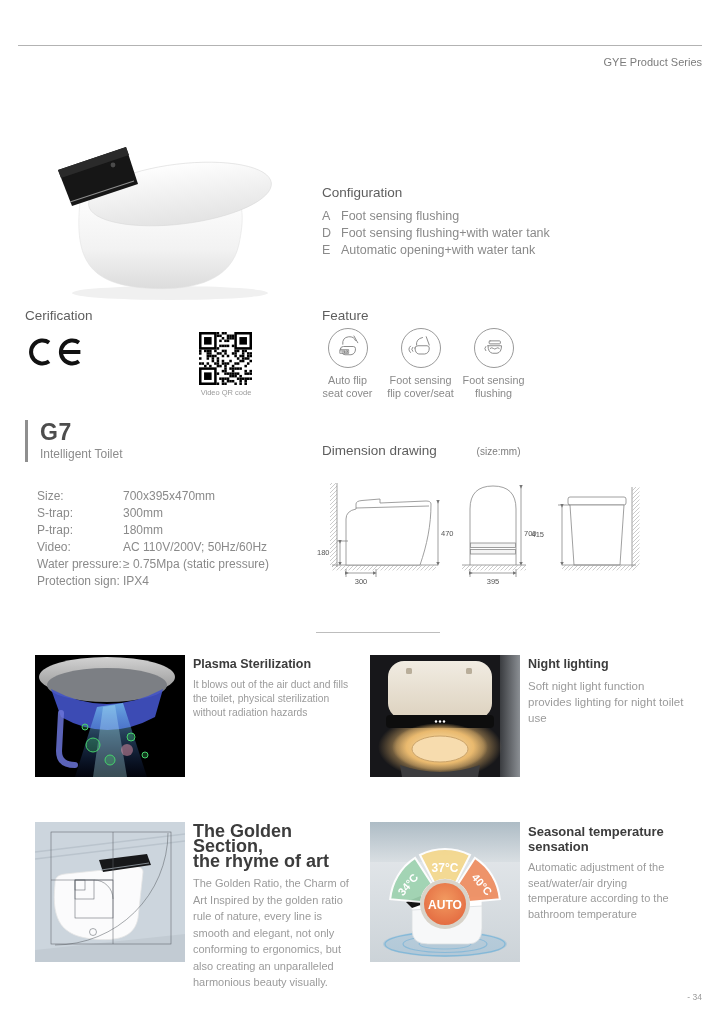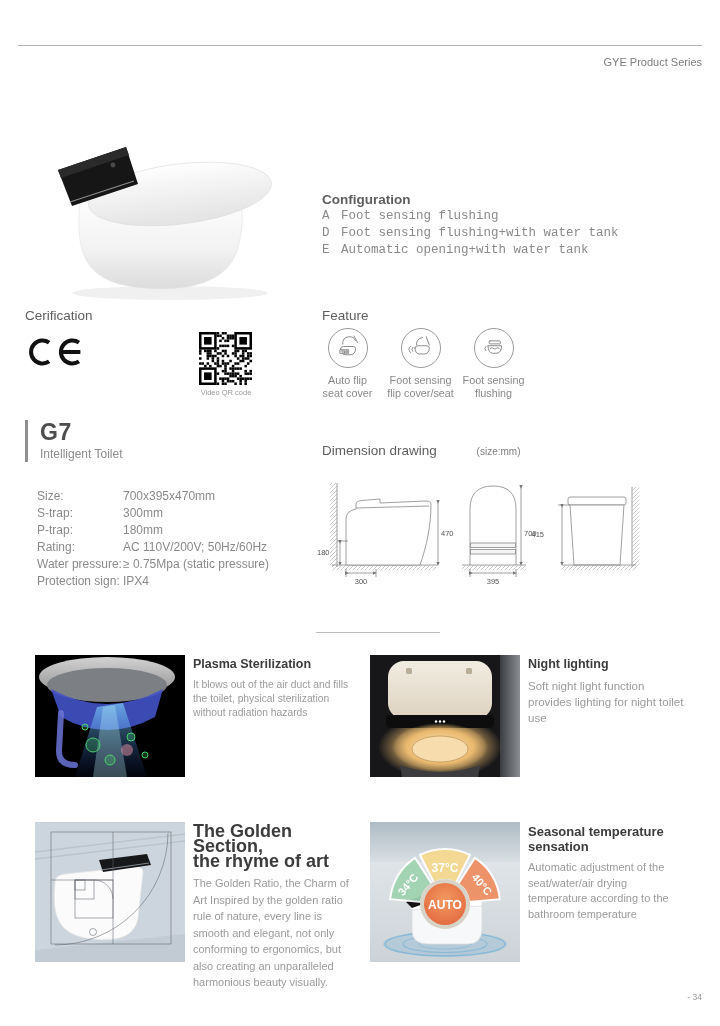--- a/index.html
+++ b/index.html
@@ -3,23 +3,23 @@
 <meta charset="utf-8">
 <style>
   html,body{margin:0;padding:0;background:#e9e9e9;}
   .page{position:relative;width:720px;height:1026px;background:#ffffff;overflow:hidden;
         font-family:"Liberation Sans",sans-serif;color:#8a8a8a;}
   .abs{position:absolute;}
   .sect{font-size:13.5px;color:#5e5e5e;}
   .hdr-rule{left:18px;top:45px;width:684px;height:1px;background:#b3b3b3;}
   .hdr-series{right:18px;top:56px;font-size:11px;color:#7c7c7c;padding-left:20px;}
   
-  .cfg-title{left:322px;top:192px;font-weight:bold;}
+  .cfg-title{left:322px;top:185px;}
   .cfg-list{left:322px;top:208px;font-size:12.5px;color:#8a8a8a;}
-  .cfg-row{line-height:17.2px;white-space:nowrap;font-family:Liberation Mono, monospace;}
+  .cfg-row{line-height:17.2px;white-space:nowrap;}
   .cfg-key{display:inline-block;width:19px;}
   
   .cert-title{left:25px;top:308px;}
   .ce{left:27px;top:328px;width:62px;height:48px;}
   .qr{left:199px;top:332px;width:53px;height:53px;}
   .qr-cap{left:178px;top:388px;width:96px;text-align:center;font-size:7.5px;color:#9b9b9b;}
   
   .feat-title{left:322px;top:308px;}
   .feat-row{left:311px;top:328px;width:292px;display:flex;}
   .feat-item{width:73px;text-align:center;}
@@ -313,21 +313,21 @@
     <div>
       <div class="g7-model">G7</div>
       <div class="g7-sub">Intelligent Toilet</div>
     </div>
   </div>
 
   <div class="abs specs">
     <div class="spec-row"><span class="spec-label">Size:</span><span>700x395x470mm</span></div>
     <div class="spec-row"><span class="spec-label">S-trap:</span><span>300mm</span></div>
     <div class="spec-row"><span class="spec-label">P-trap:</span><span>180mm</span></div>
-    <div class="spec-row"><span class="spec-label">Rating:</span><span>AC 110V/200V; 50Hz/60Hz</span></div>
+    <div class="spec-row"><span class="spec-label">Video:</span><span>AC 110V/200V; 50Hz/60Hz</span></div>
     <div class="spec-row"><span class="spec-label">Water pressure:</span><span>≥ 0.75Mpa (static pressure)</span></div>
     <div class="spec-row"><span class="spec-label">Protection sign:</span><span>IPX4</span></div>
   </div>
 
   <div class="abs sect dim-title">
     <span>Dimension drawing</span> <span class="dim-unit">(size:mm)</span>
   </div>
   <svg class="abs dim-svg" width="336" height="114" viewBox="0 0 336 114">
     <defs>
       <pattern id="hatch" patternUnits="userSpaceOnUse" width="4" height="4">

